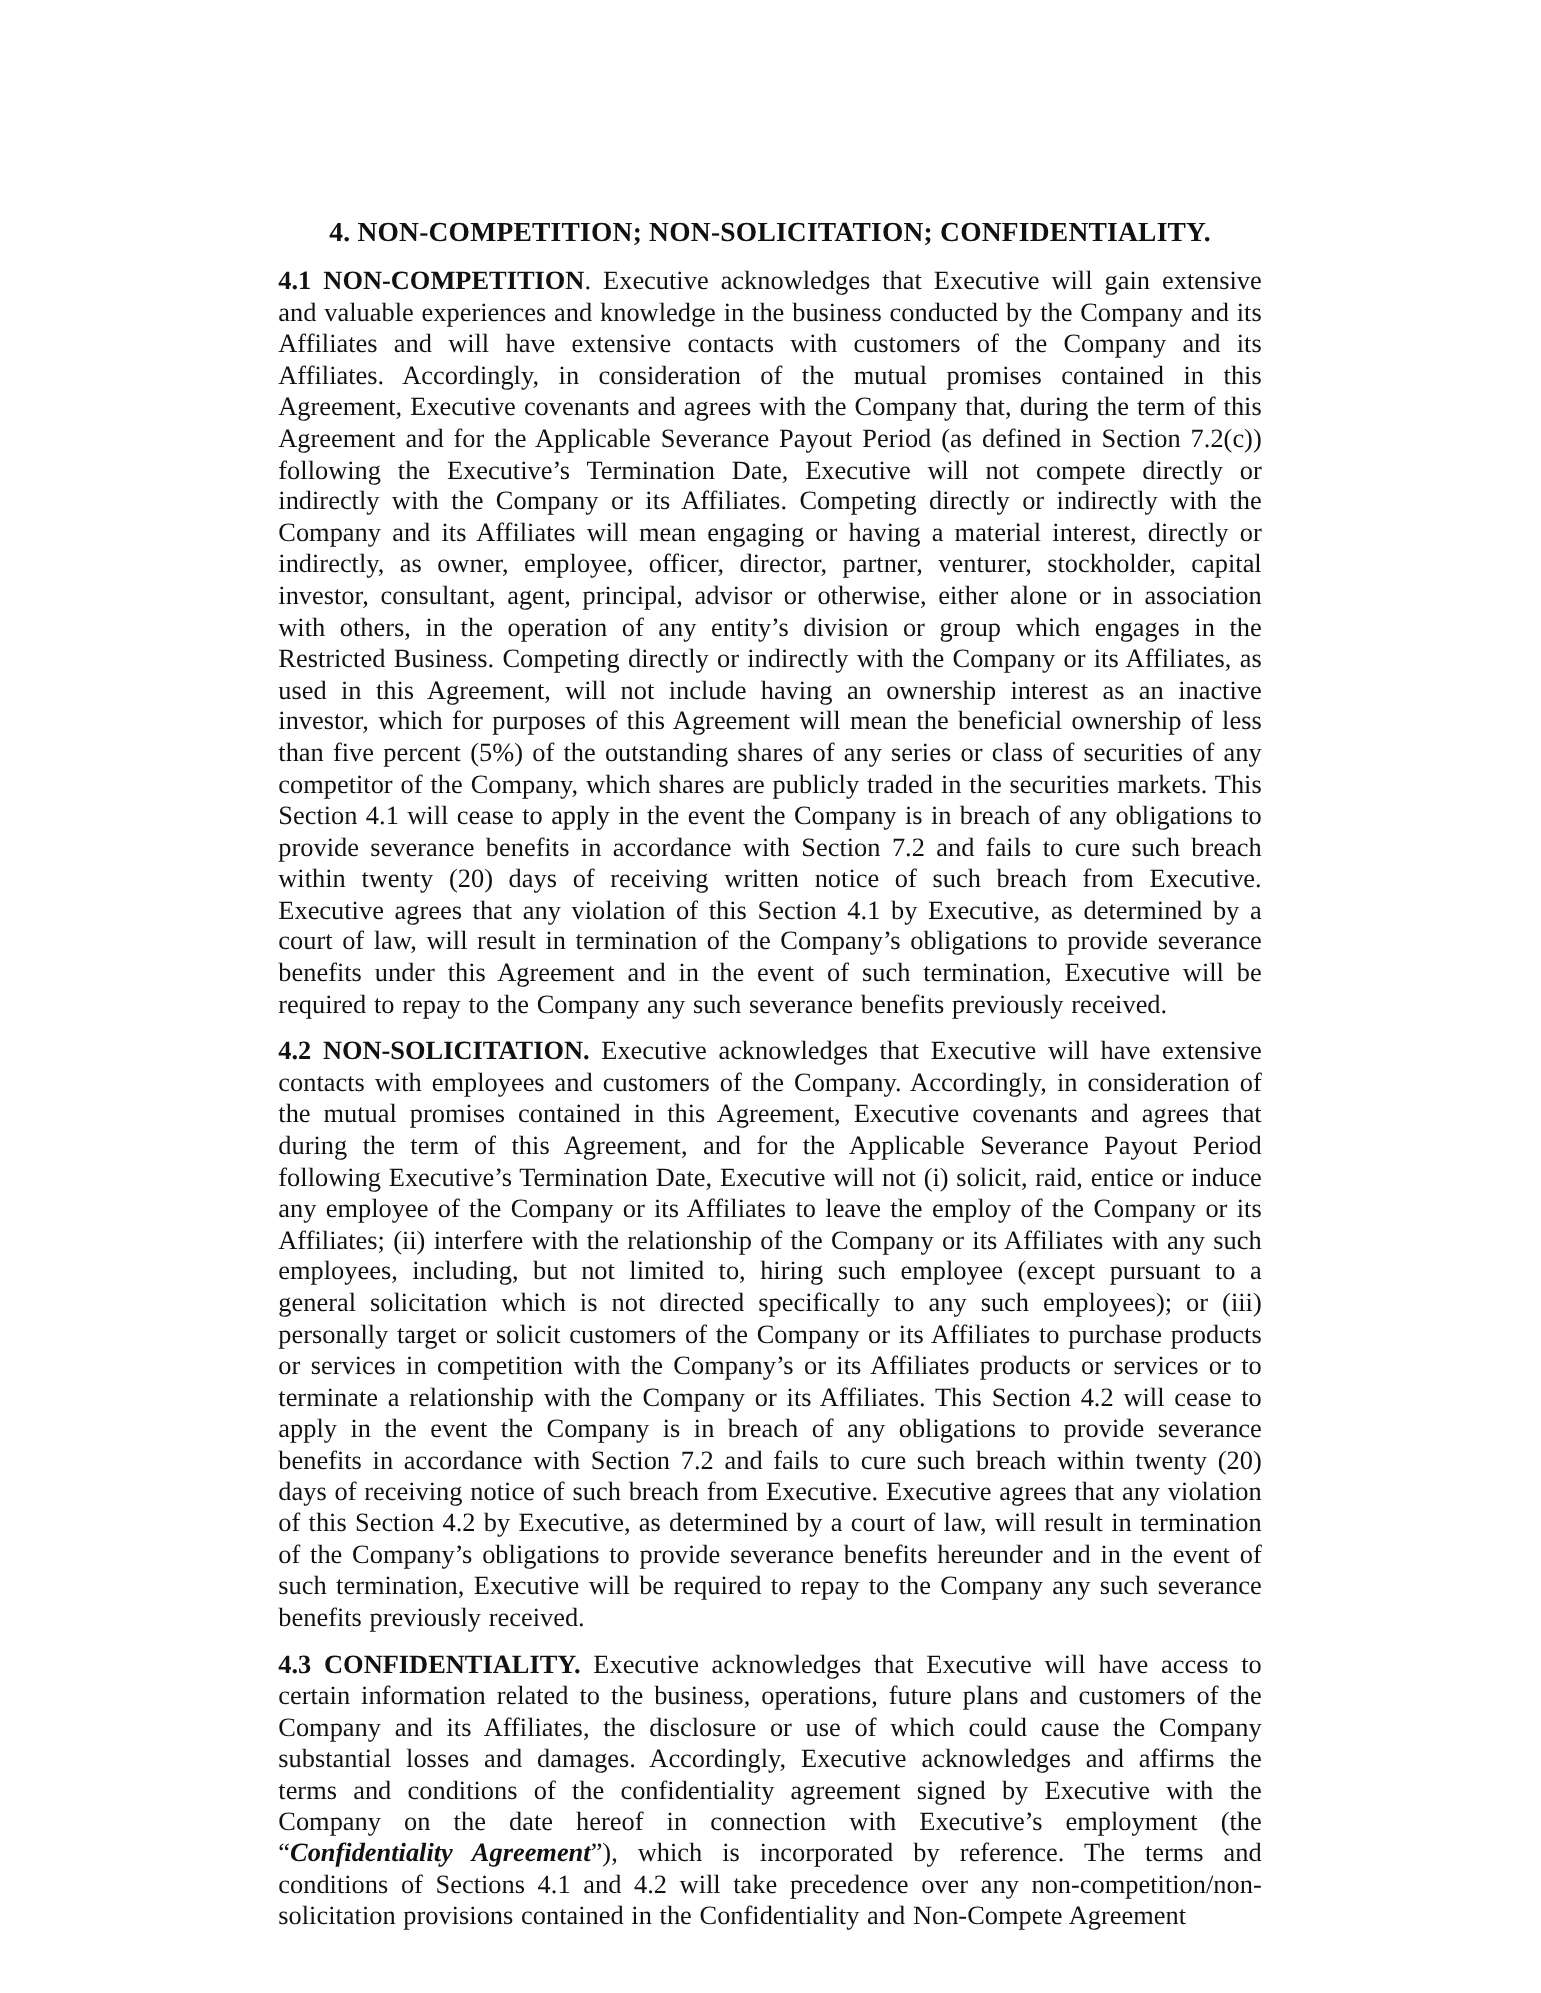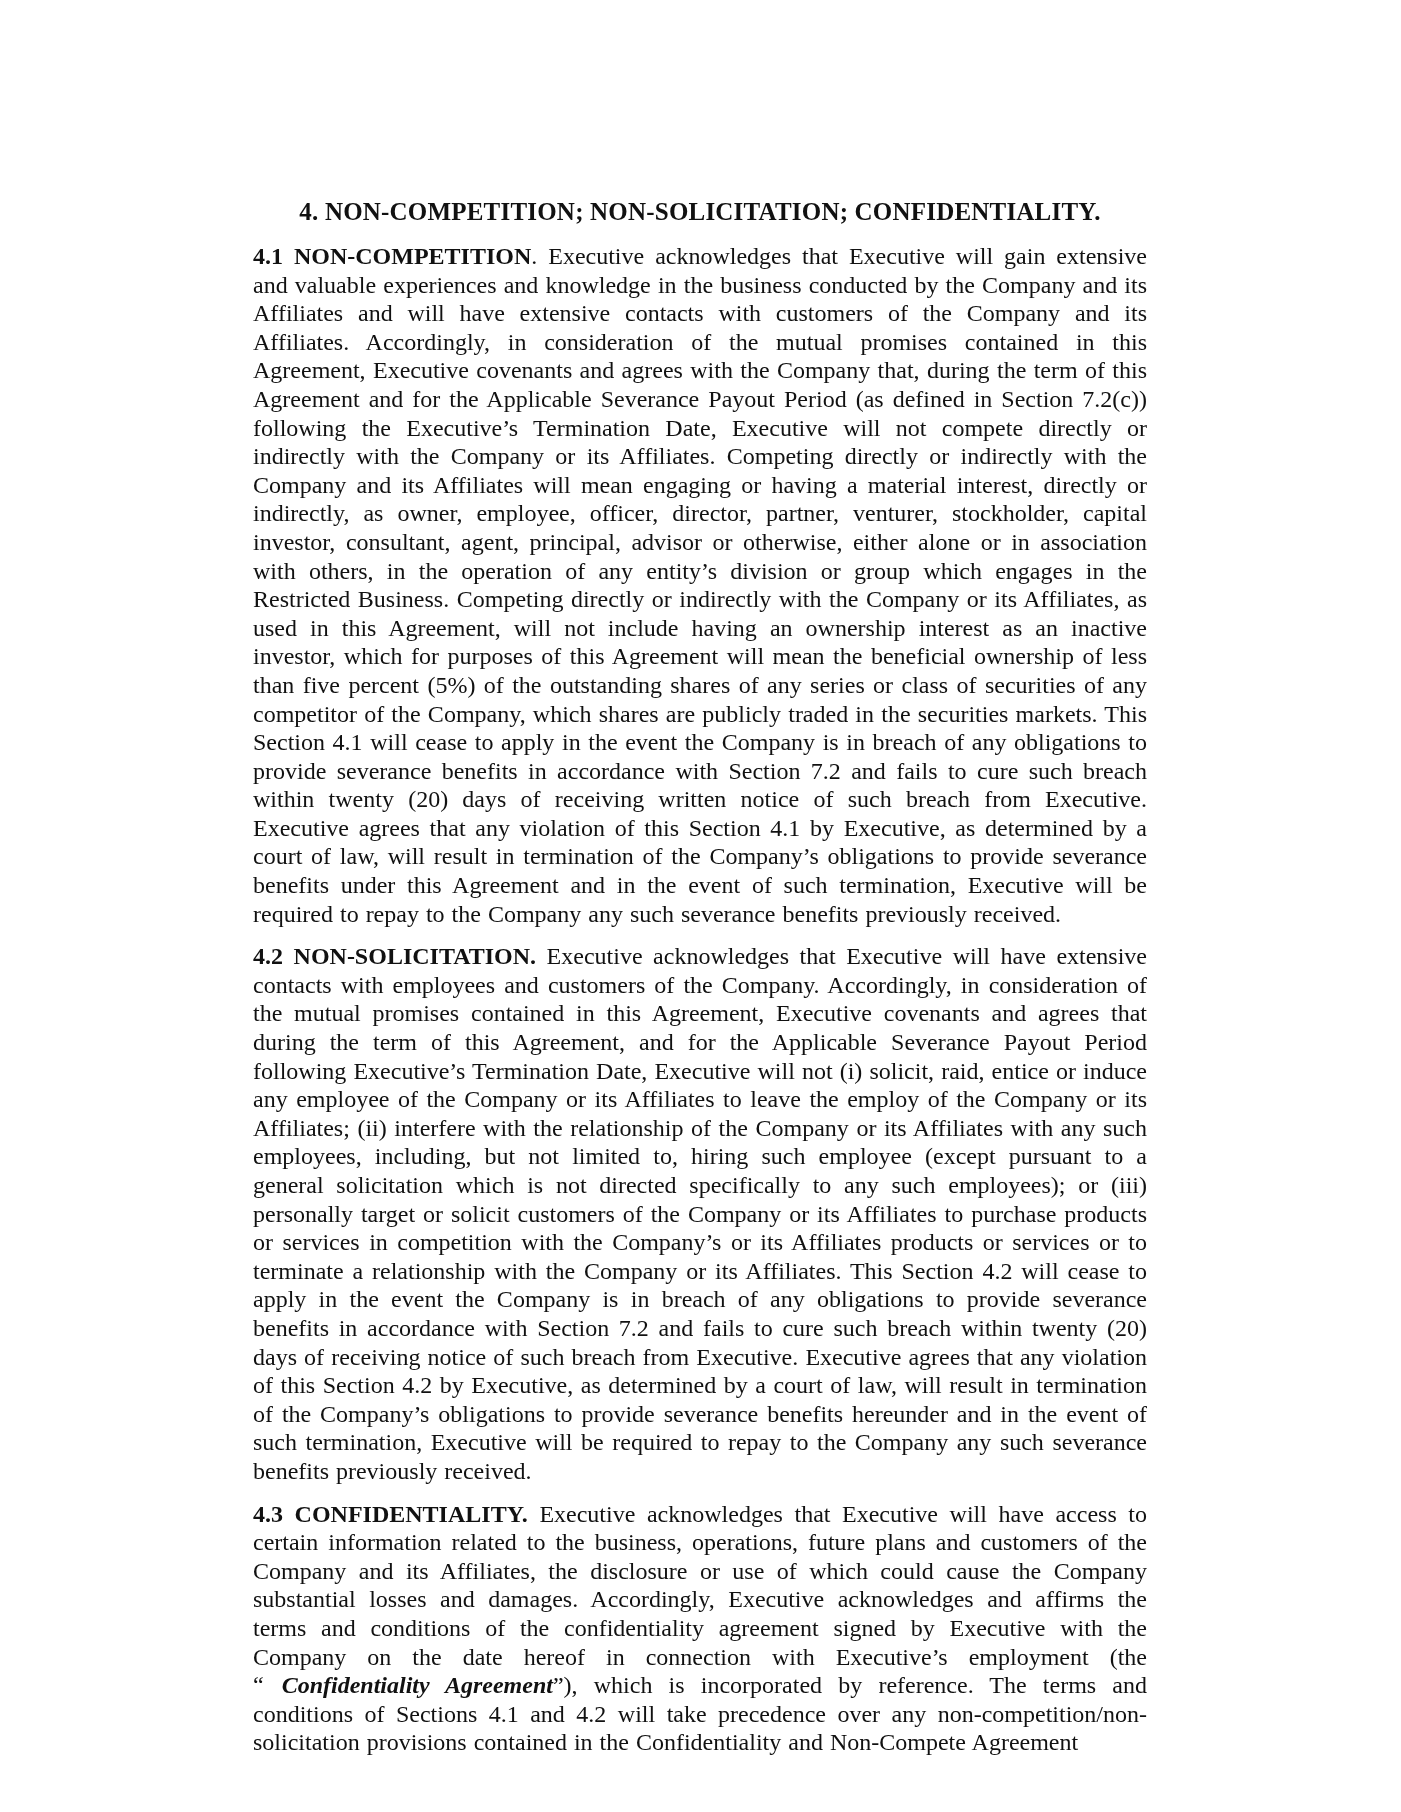--- a/index.html
+++ b/index.html
@@ -34,21 +34,20 @@
     margin: 0 0 14px 0;
     word-spacing: 1px;
   }
   .para .lead {
     font-weight: bold;
     margin-top: 32px;
   }
   .para .emph {
     font-weight: bold;
     font-style: italic;
-    margin-left: 18px;
   }
 </style>
 </head>
 <body>
 
 <div class="page">
 
   <h1 class="doc-title">4. NON-COMPETITION; NON-SOLICITATION; CONFIDENTIALITY.</h1>
 
   <p class="para">

